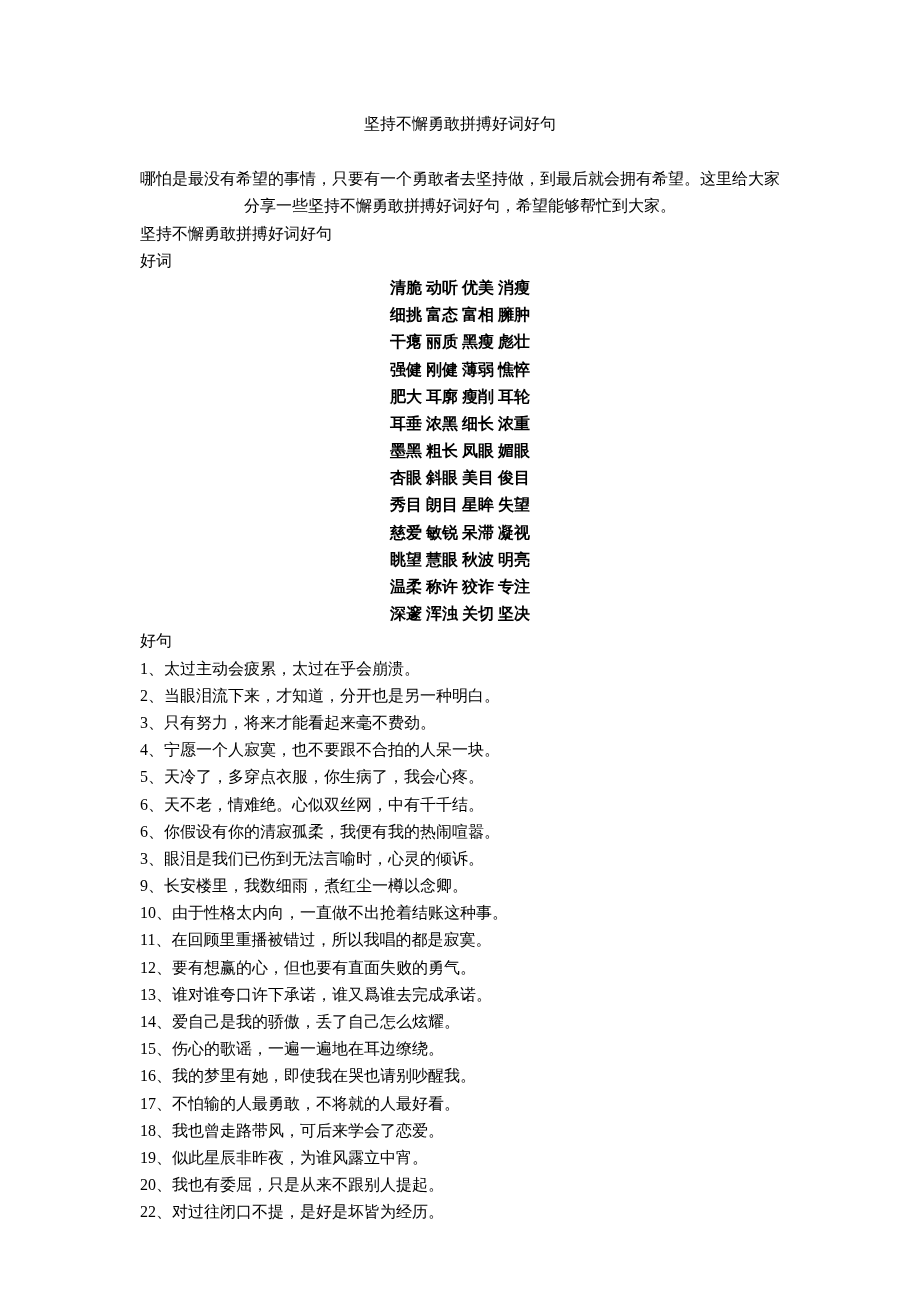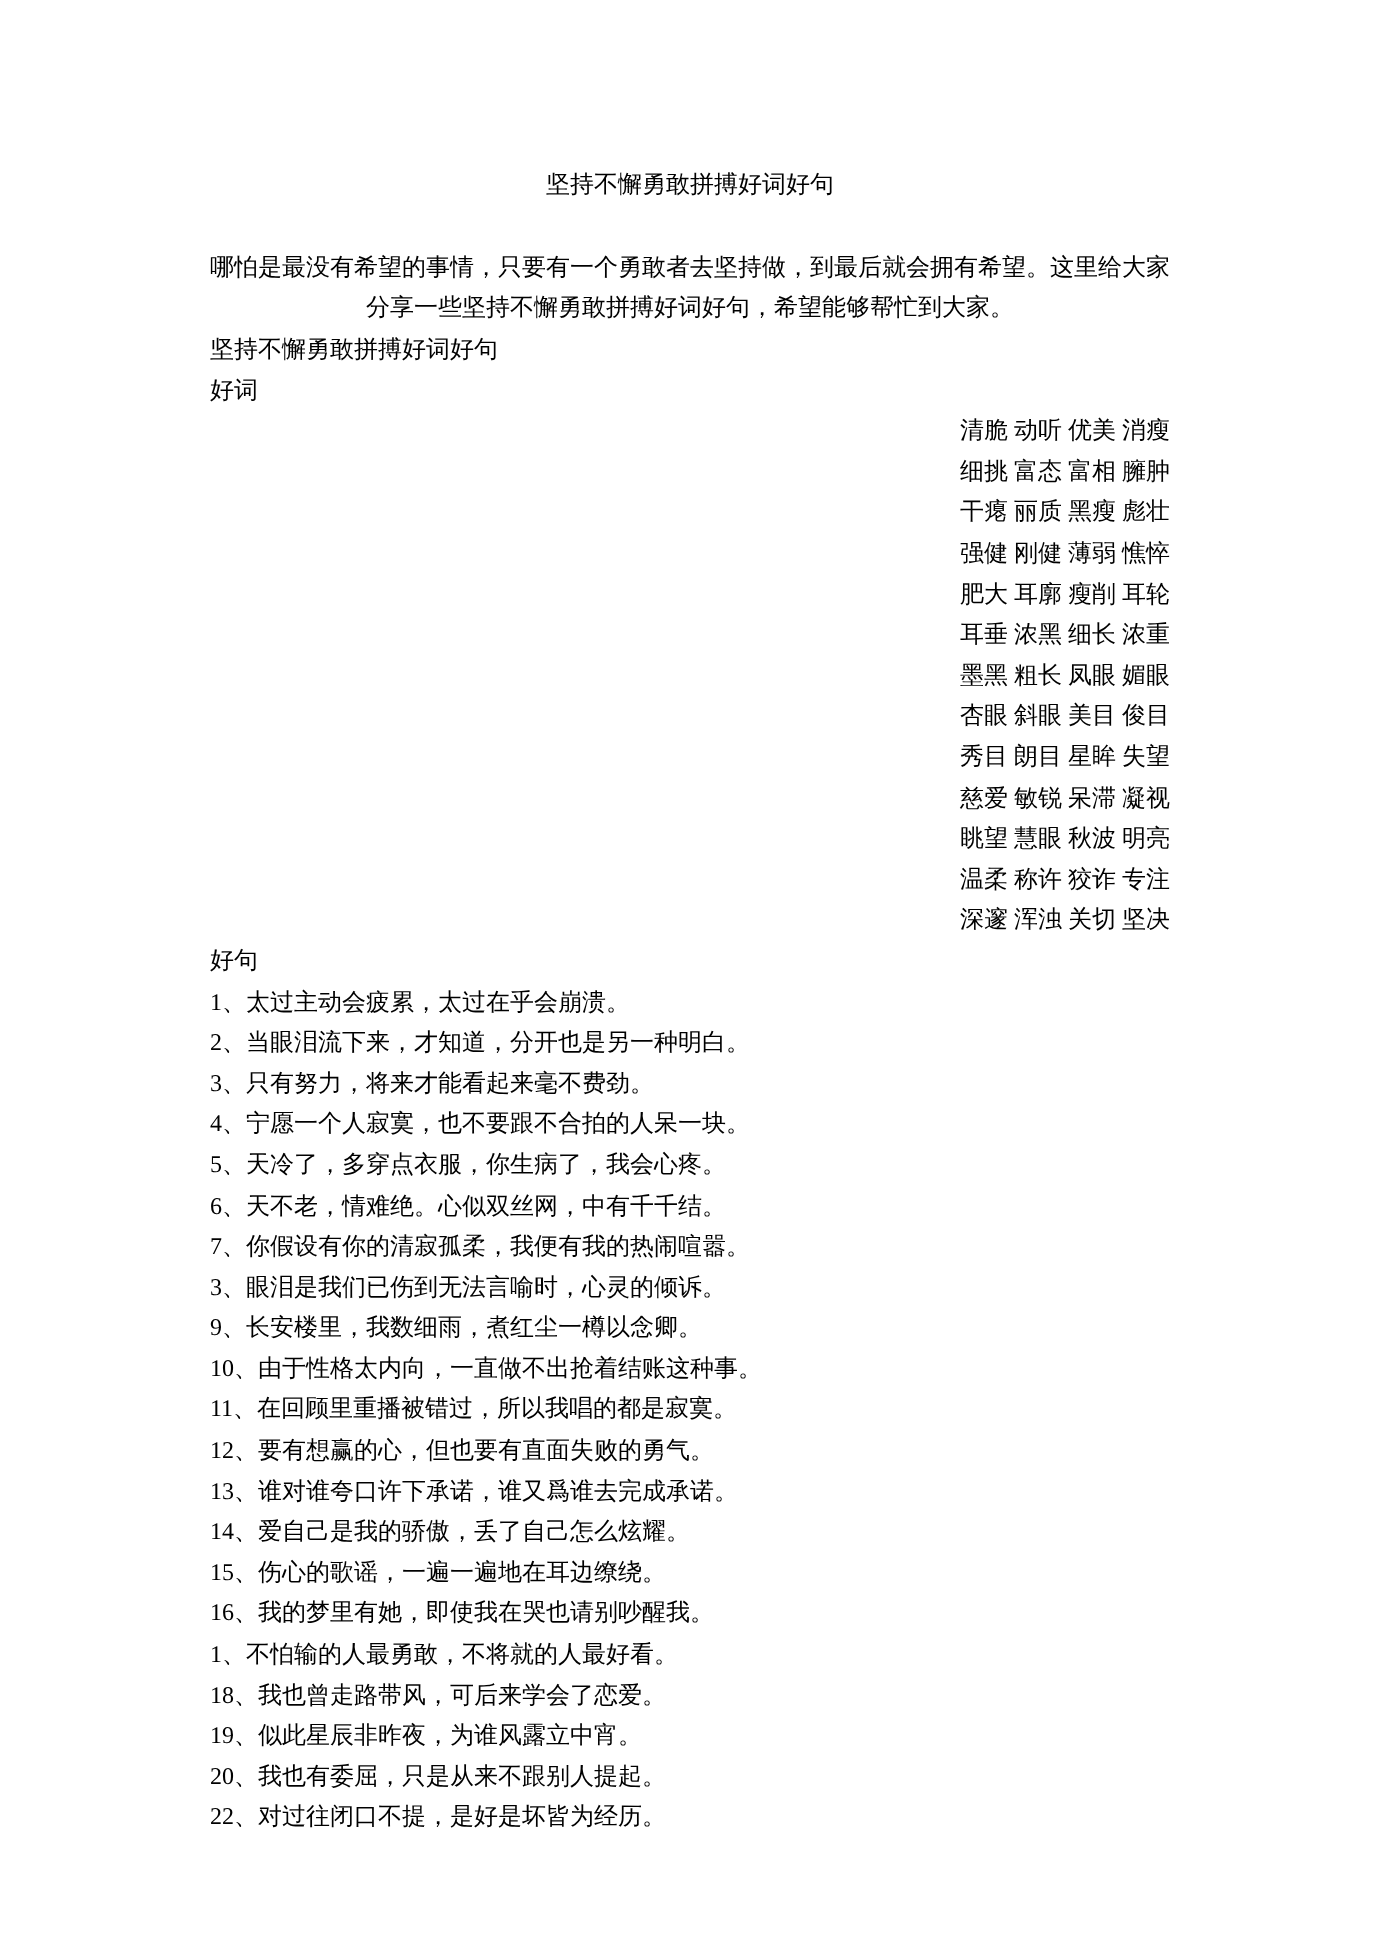--- a/index.html
+++ b/index.html
@@ -17,21 +17,22 @@
     padding: 110px 140px 60px 140px;
   }
   .title {
     text-align: center;
     margin-bottom: 28px;
   }
   .para {
     text-align: center;
   }
   .word-row {
-    text-align: right;
+    text-align: center;
+    font-weight: bold;
   }
   .line {
     text-align: left;
   }
 </style>
 </head>
 <body>
 
 <div class="page">
 
@@ -58,29 +59,29 @@
   <div class="word-row">深邃 浑浊 关切 坚决</div>
 
   <div class="line">好句</div>
 
   <div class="line">1、太过主动会疲累，太过在乎会崩溃。</div>
   <div class="line">2、当眼泪流下来，才知道，分开也是另一种明白。</div>
   <div class="line">3、只有努力，将来才能看起来毫不费劲。</div>
   <div class="line">4、宁愿一个人寂寞，也不要跟不合拍的人呆一块。</div>
   <div class="line">5、天冷了，多穿点衣服，你生病了，我会心疼。</div>
   <div class="line">6、天不老，情难绝。心似双丝网，中有千千结。</div>
-  <div class="line">7、你假设有你的清寂孤柔，我便有我的热闹喧嚣。</div>
+  <div class="line">6、你假设有你的清寂孤柔，我便有我的热闹喧嚣。</div>
   <div class="line">3、眼泪是我们已伤到无法言喻时，心灵的倾诉。</div>
   <div class="line">9、长安楼里，我数细雨，煮红尘一樽以念卿。</div>
   <div class="line">10、由于性格太内向，一直做不出抢着结账这种事。</div>
   <div class="line">11、在回顾里重播被错过，所以我唱的都是寂寞。</div>
   <div class="line">12、要有想赢的心，但也要有直面失败的勇气。</div>
   <div class="line">13、谁对谁夸口许下承诺，谁又爲谁去完成承诺。</div>
   <div class="line">14、爱自己是我的骄傲，丢了自己怎么炫耀。</div>
   <div class="line">15、伤心的歌谣，一遍一遍地在耳边缭绕。</div>
   <div class="line">16、我的梦里有她，即使我在哭也请别吵醒我。</div>
-  <div class="line">1、不怕输的人最勇敢，不将就的人最好看。</div>
+  <div class="line">17、不怕输的人最勇敢，不将就的人最好看。</div>
   <div class="line">18、我也曾走路带风，可后来学会了恋爱。</div>
   <div class="line">19、似此星辰非昨夜，为谁风露立中宵。</div>
   <div class="line">20、我也有委屈，只是从来不跟别人提起。</div>
   <div class="line">22、对过往闭口不提，是好是坏皆为经历。</div>
 
 </div>
 
 </body></html>

